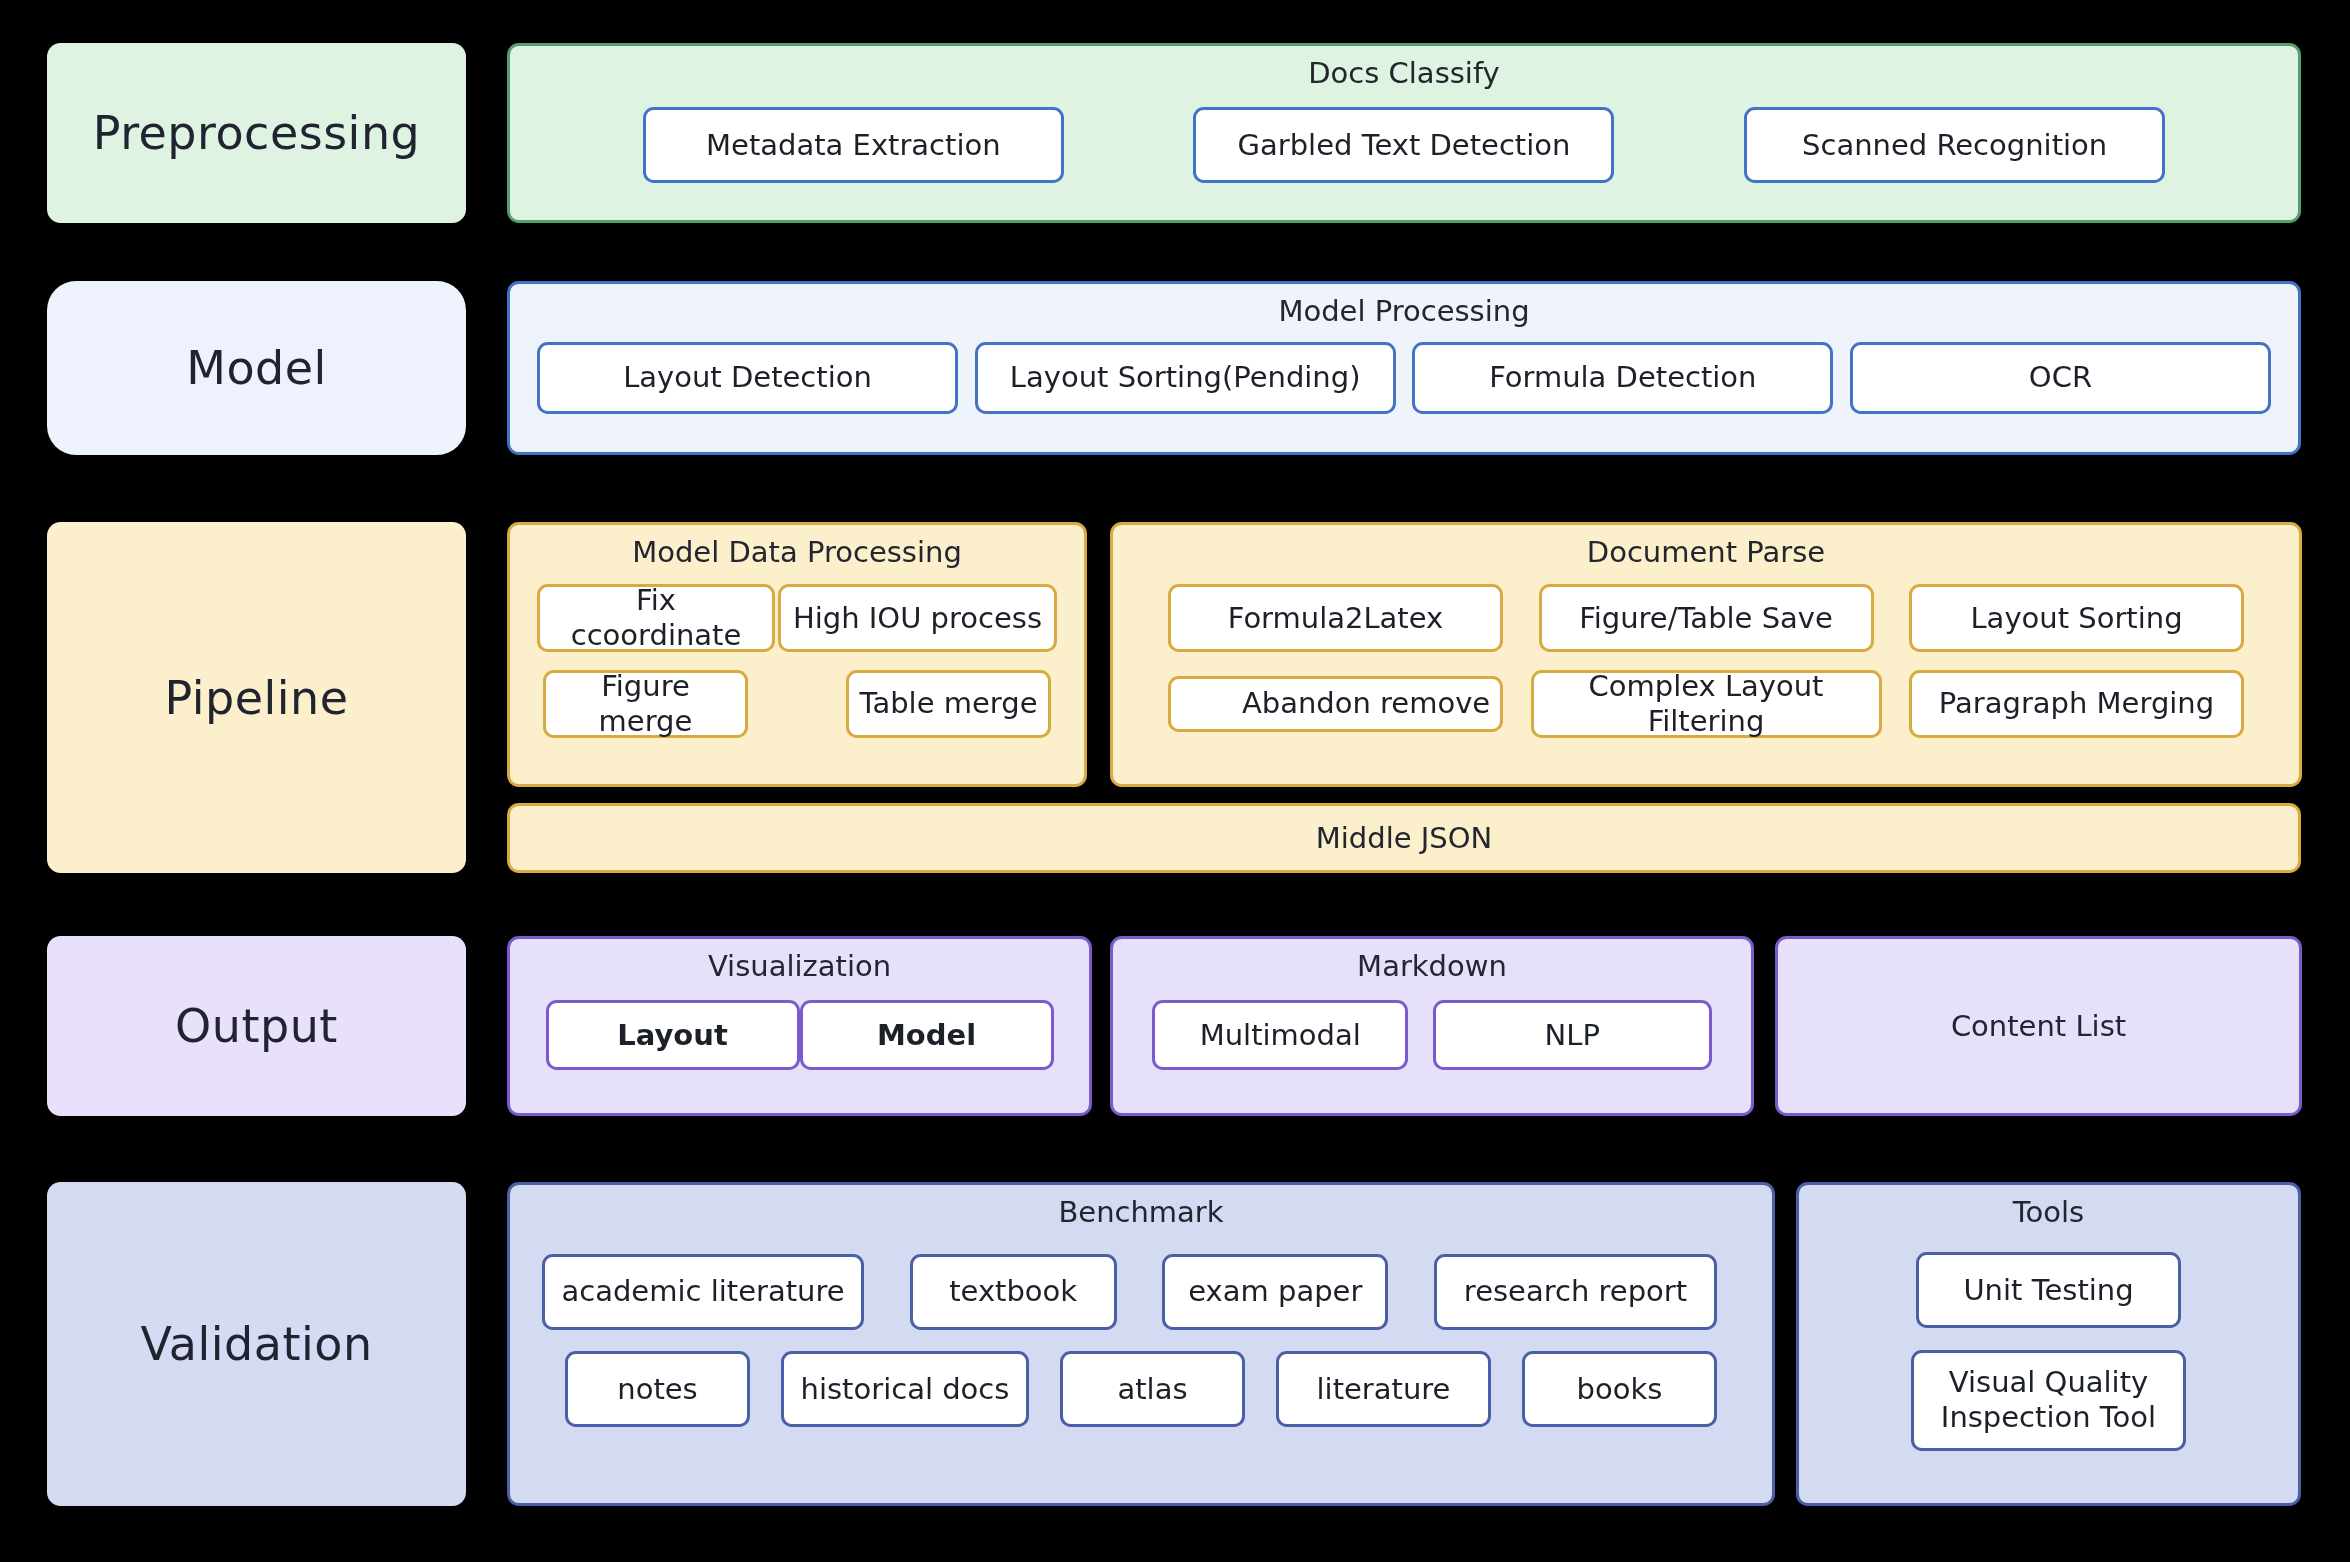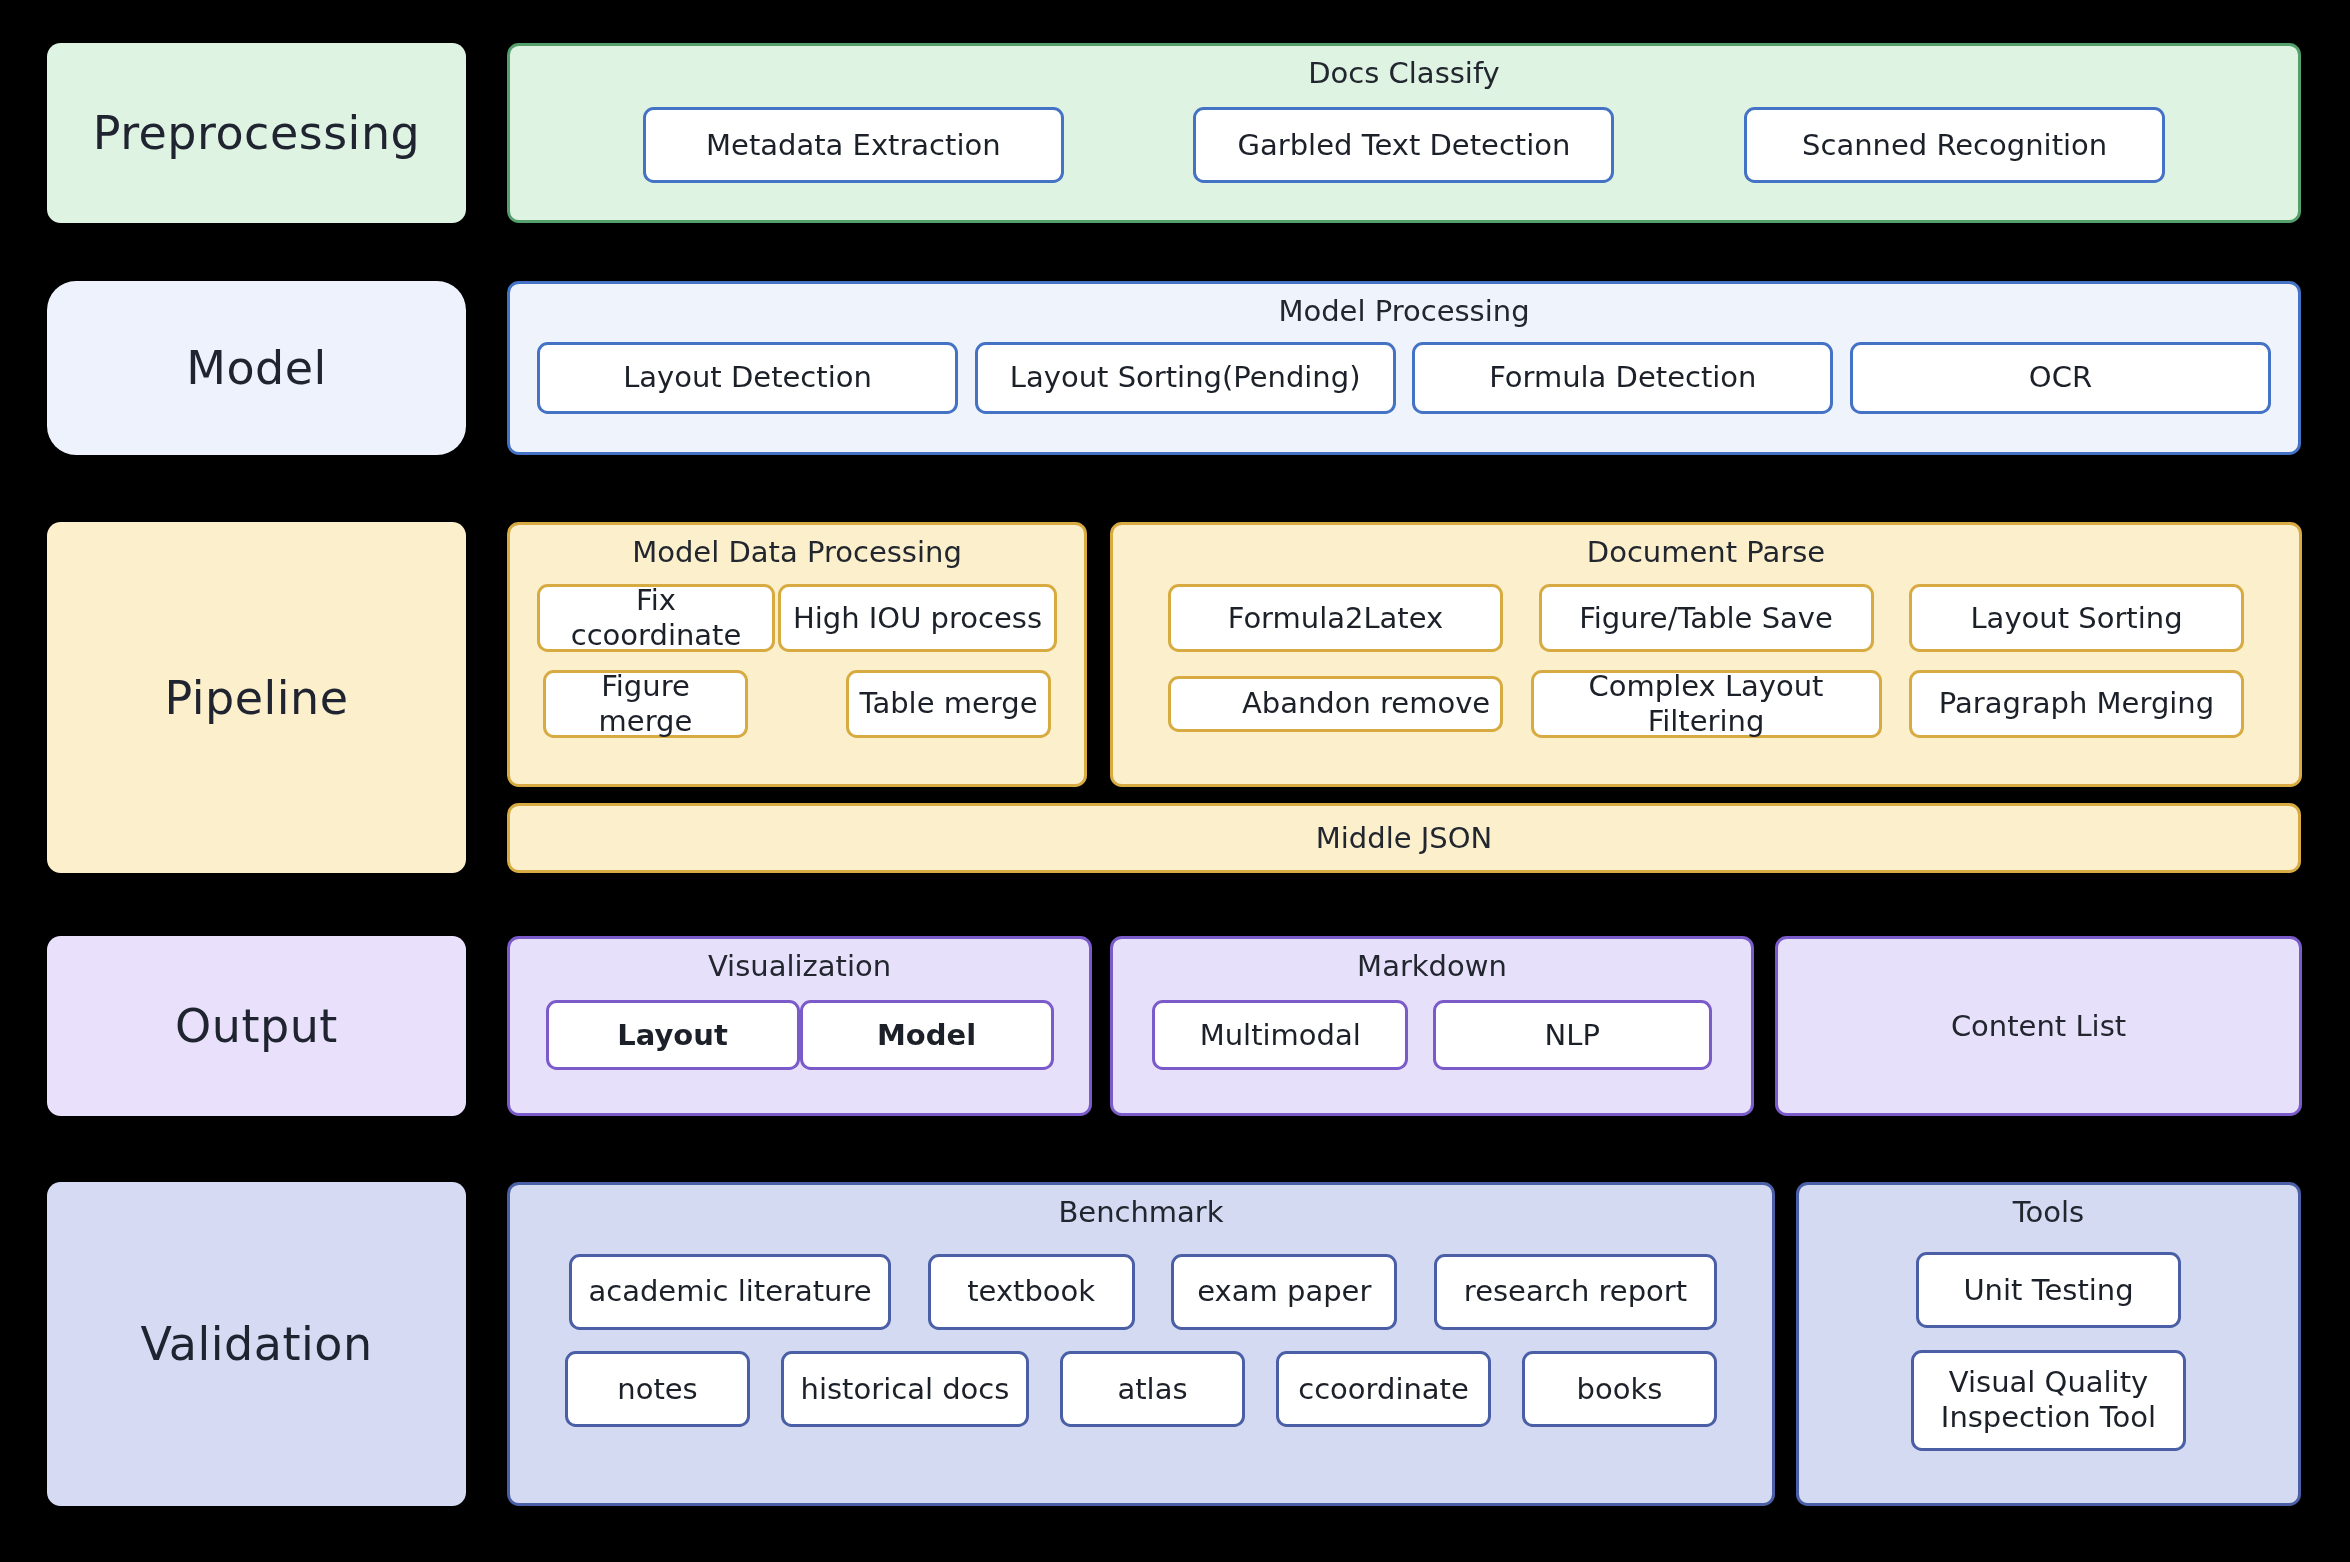--- a/index.html
+++ b/index.html
@@ -219,21 +219,21 @@
   <div class="panel t-purple" style="left:1775px; top:936px; width:527px; height:180px; display:flex; align-items:center; justify-content:center;">
     <span style="font-size:29px; color:#22262f;">Content List</span>
   </div>
 
   <div class="stage-label t-val-lbl" style="left:47px; top:1182px; width:419px; height:324px;">
     <span>Validation</span>
   </div>
 
   <div class="panel t-val" style="left:507px; top:1182px; width:1268px; height:324px;">
     <div class="panel-title">Benchmark</div>
-    <div class="chip-row" style="justify-content:space-between; padding:25px 55px 0 59px;">
+    <div class="chip-row" style="justify-content:space-between; padding:25px 55px 0 32px;">
       <div class="chip chip-val" style="width:322px; height:76px;">
         <span>academic literature</span>
       </div>
       <div class="chip chip-val" style="width:207px; height:76px;">
         <span>textbook</span>
       </div>
       <div class="chip chip-val" style="width:226px; height:76px;">
         <span>exam paper</span>
       </div>
       <div class="chip chip-val" style="width:283px; height:76px;">
@@ -244,21 +244,21 @@
       <div class="chip chip-val" style="width:185px; height:76px;">
         <span>notes</span>
       </div>
       <div class="chip chip-val" style="width:248px; height:76px;">
         <span>historical docs</span>
       </div>
       <div class="chip chip-val" style="width:185px; height:76px;">
         <span>atlas</span>
       </div>
       <div class="chip chip-val" style="width:215px; height:76px;">
-        <span>ccoordinate</span>
+        <span>literature</span>
       </div>
       <div class="chip chip-val" style="width:195px; height:76px;">
         <span>books</span>
       </div>
     </div>
   </div>
 
   <div class="panel t-val" style="left:1796px; top:1182px; width:505px; height:324px;">
     <div class="panel-title">Tools</div>
     <div class="chip-row" style="justify-content:center; padding:23.4px 0 0 0;">

